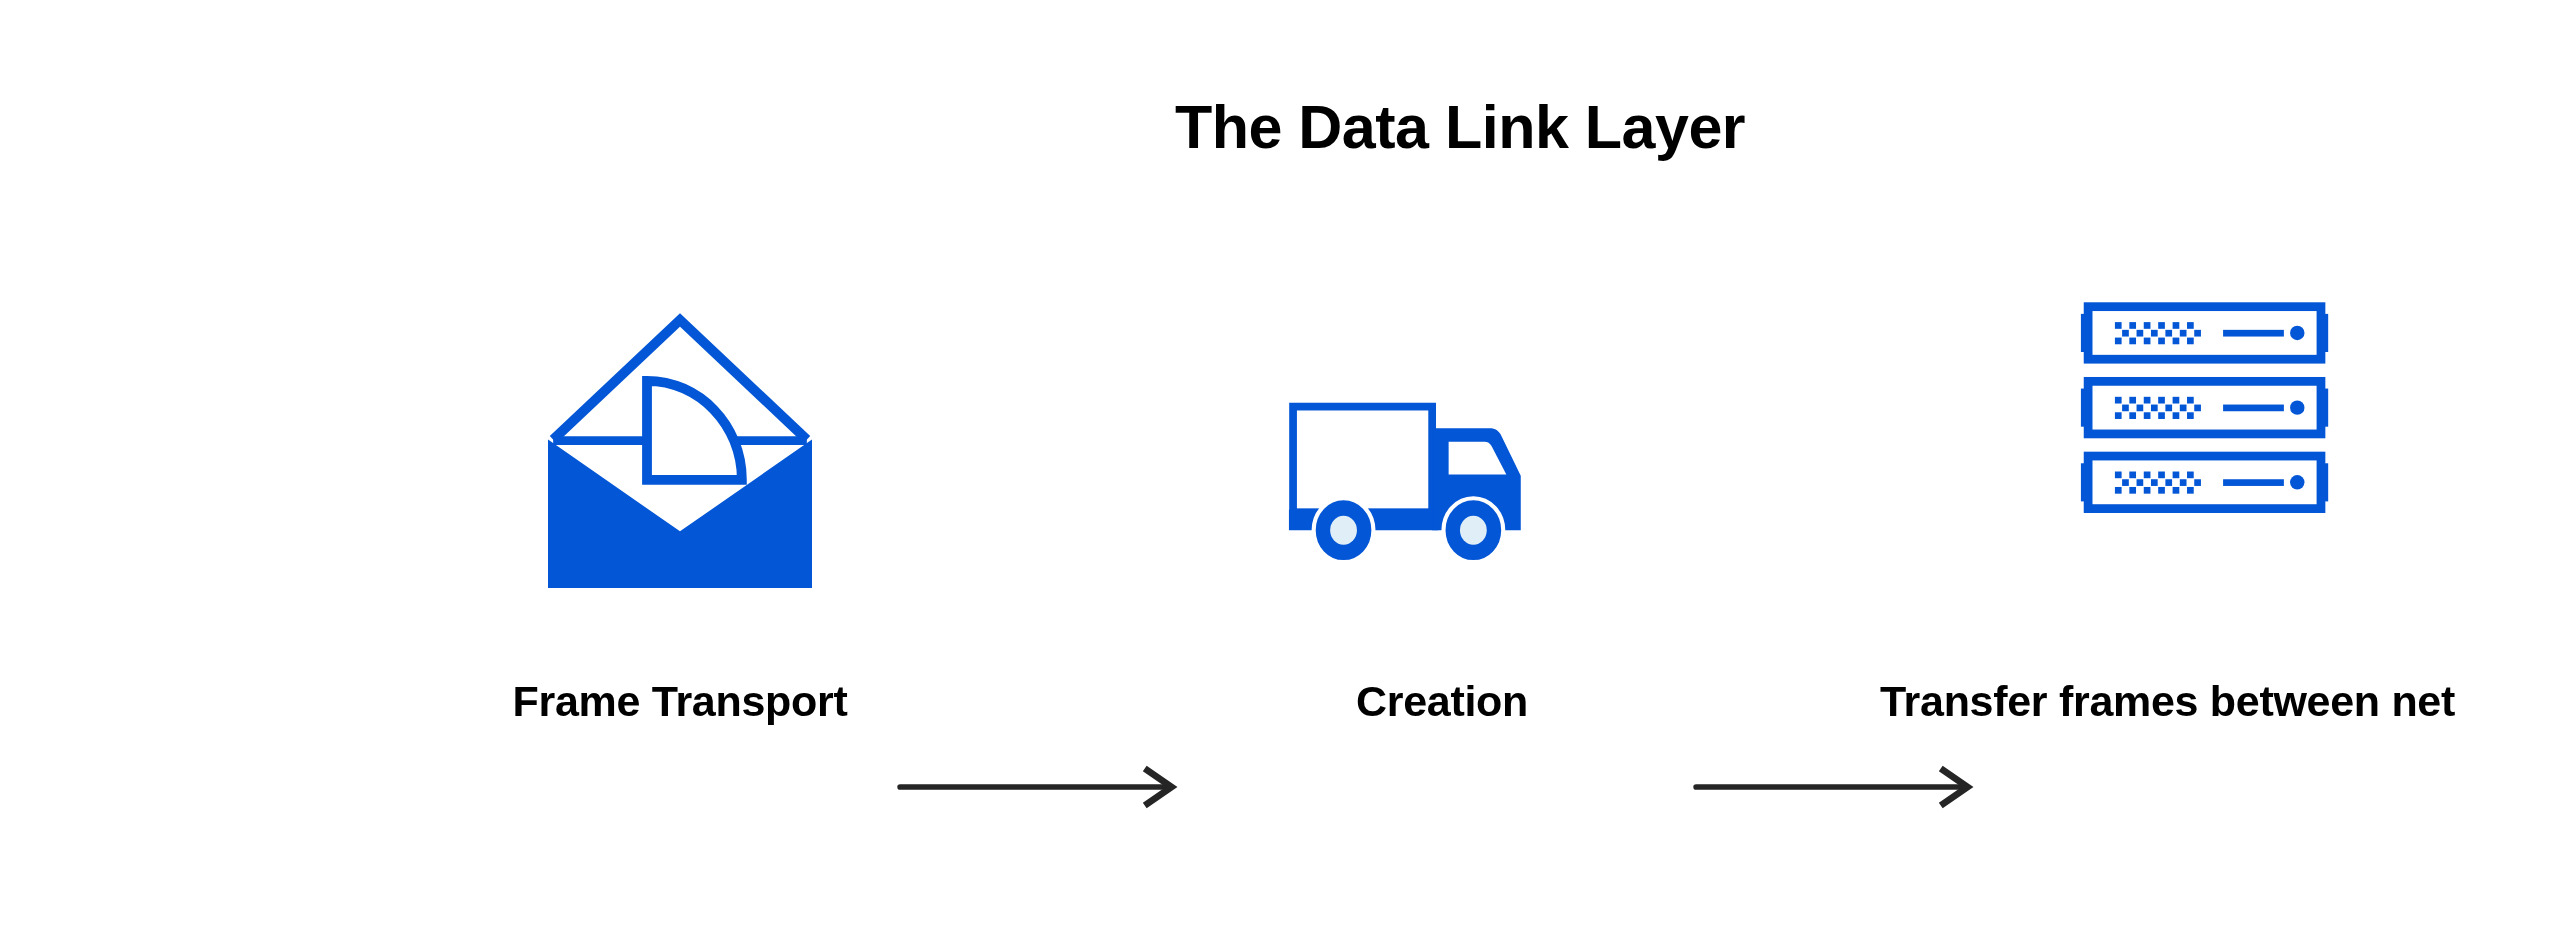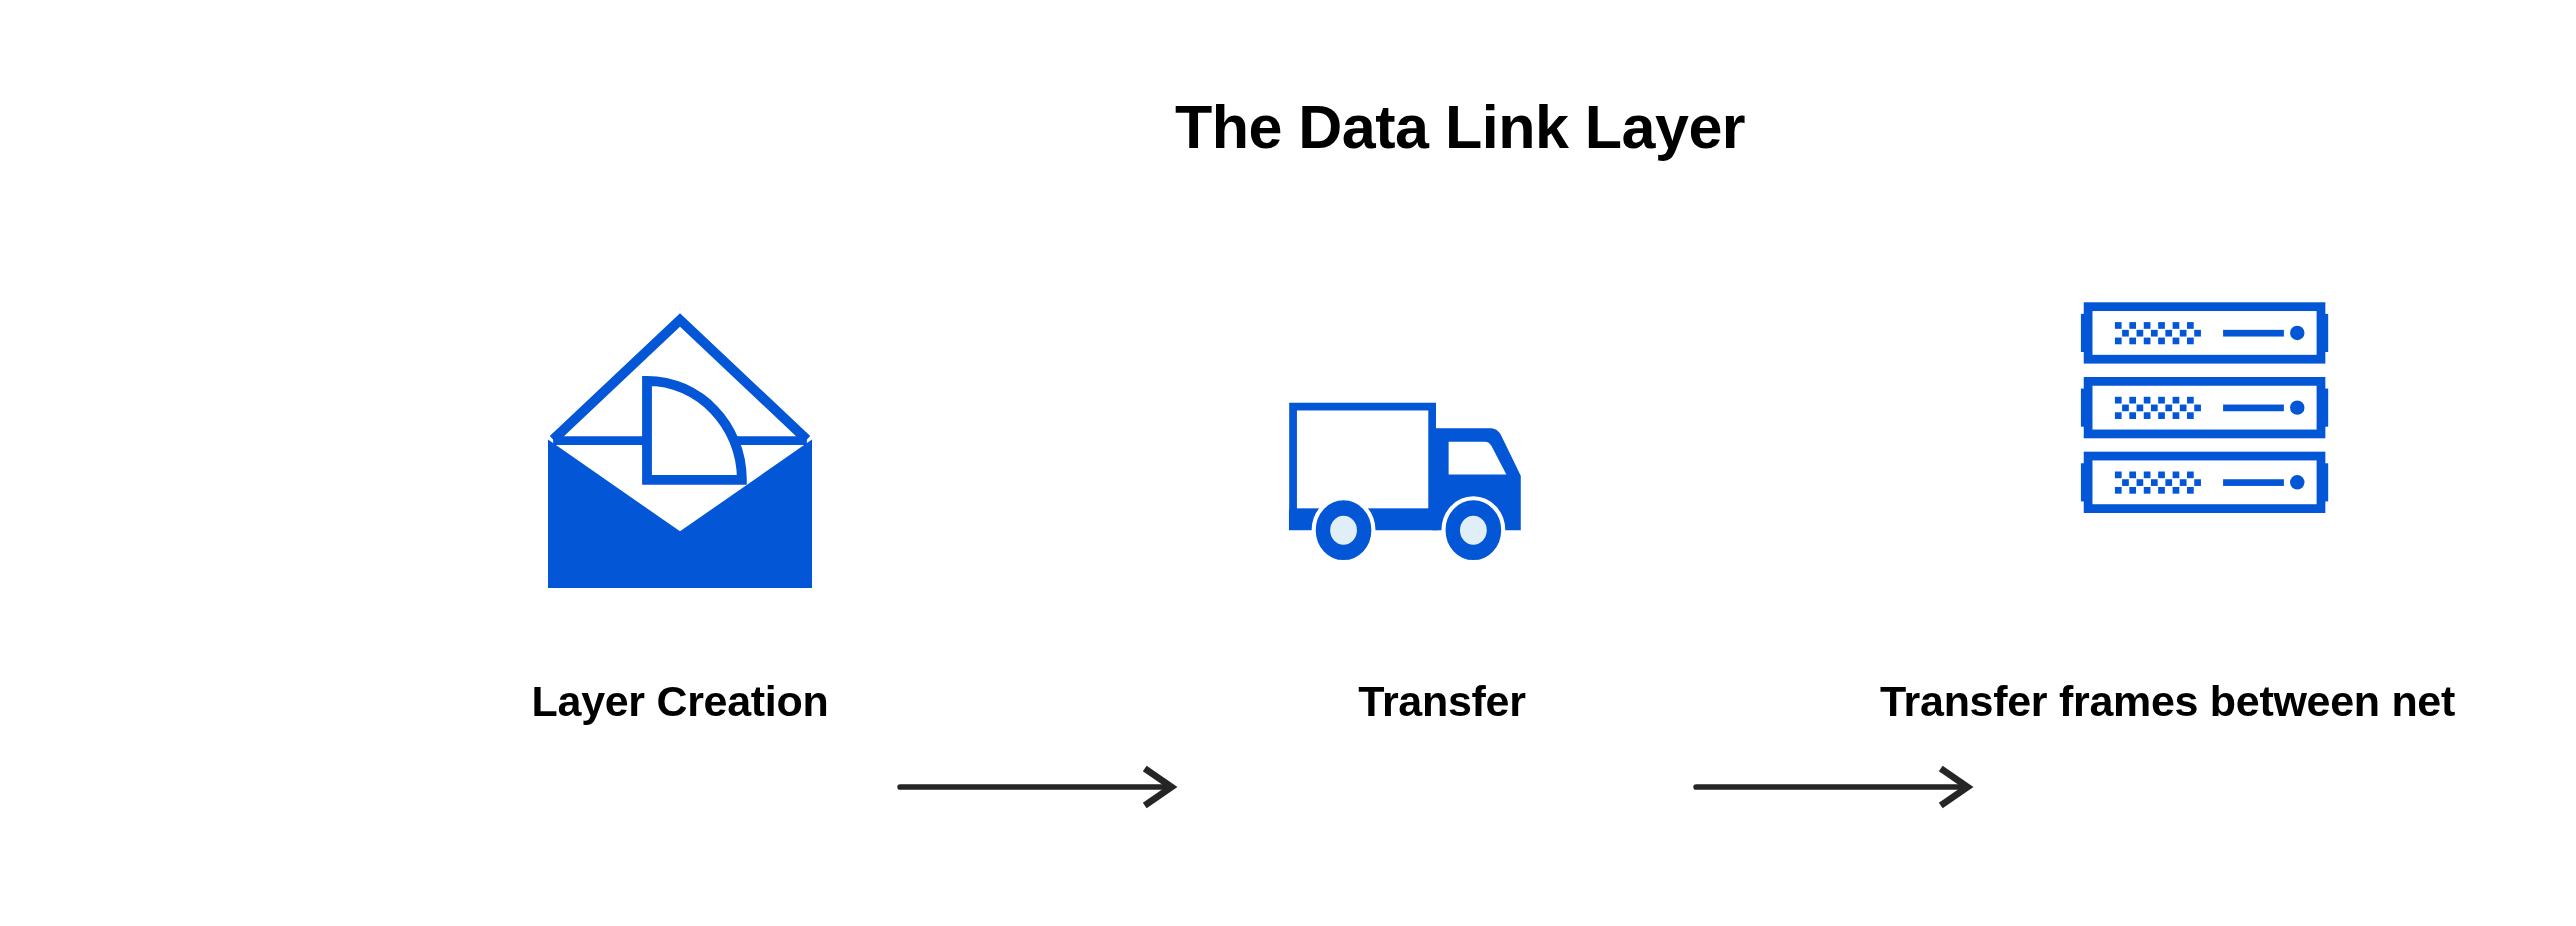--- a/index.html
+++ b/index.html
@@ -202,17 +202,17 @@
         <g>
           <use href="#server-unit" x="50" y="320"></use>
         </g>
       </svg>
     </div>
   </div>
 
 </div>
 
 <div class="labels">
-  <div class="label label-frame">Layer Creation</div>
-  <div class="label label-transport">Transfer</div>
+  <div class="label label-frame">Frame Transport</div>
+  <div class="label label-transport">Creation</div>
   <div class="label label-servers">Transfer frames between net</div>
 </div>
 
 
 </body></html>

